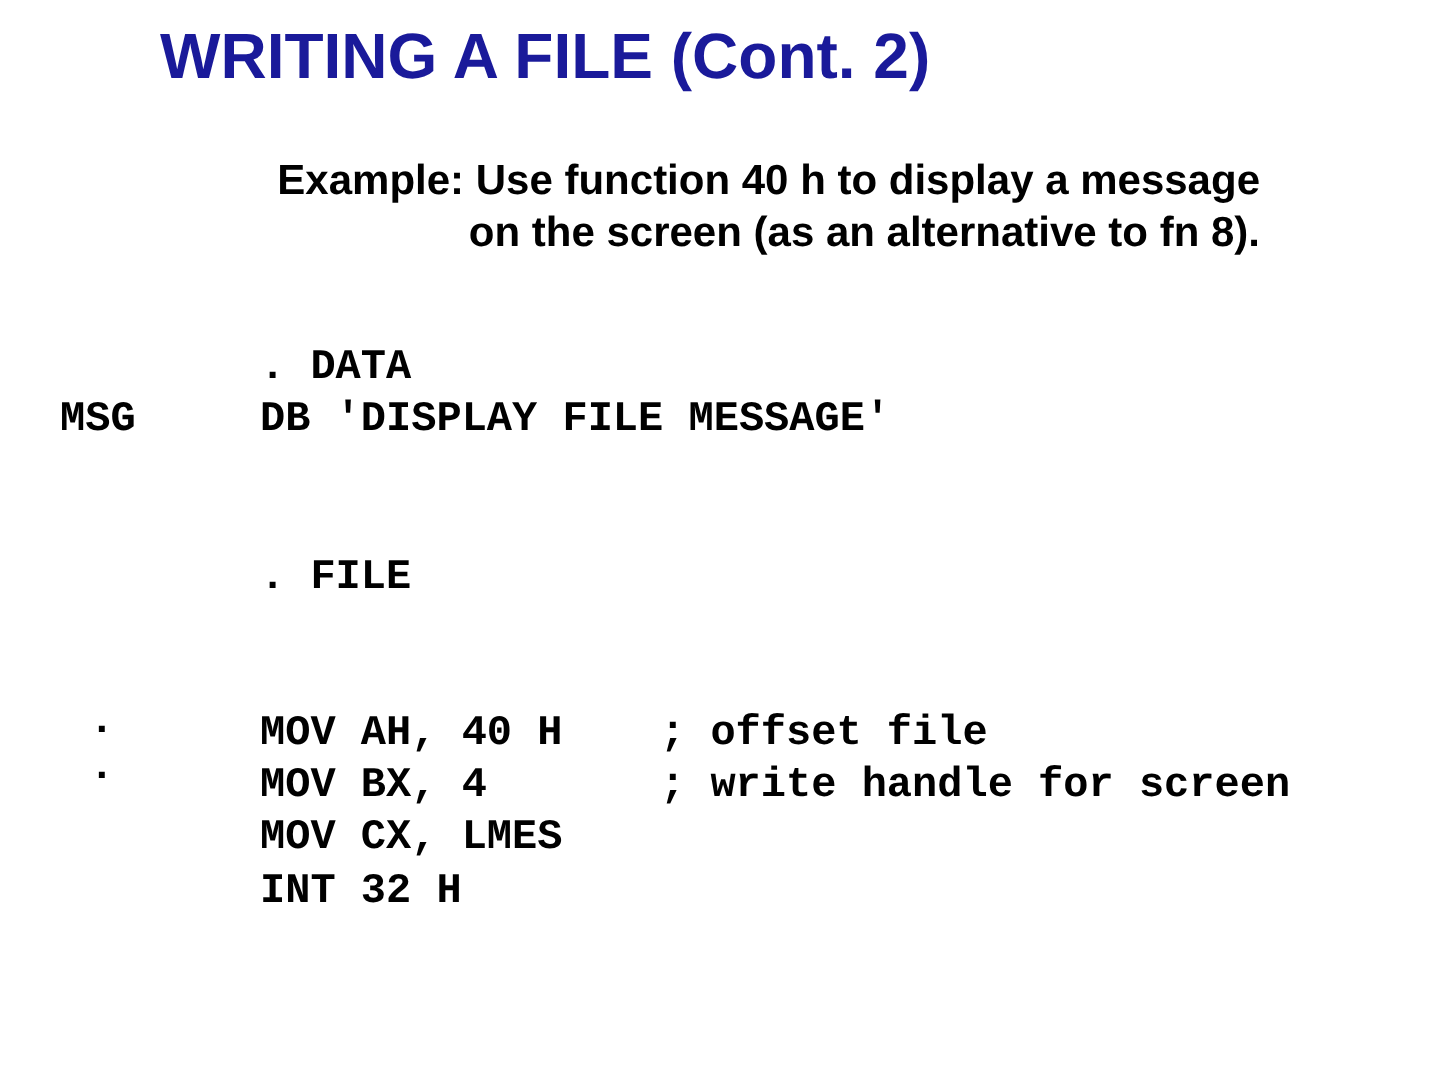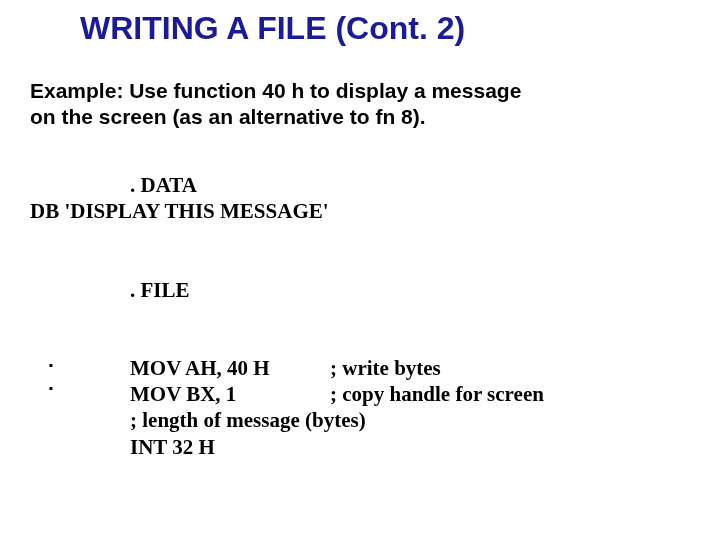--- a/index.html
+++ b/index.html
@@ -30,29 +30,30 @@
   }
   .example {
     position: absolute;
     top: 78px;
     left: 30px;
     width: 600px;
     font-size: 21px;
     font-weight: 700;
     line-height: 1.25;
     color: #000;
+    text-align: right;
   }
   .codeblock {
     position: absolute;
     top: 172px;
     left: 30px;
     font-size: 21px;
     font-weight: 700;
     line-height: 1.25;
-    font-family: Liberation Serif, serif;
+    font-family: Liberation Mono, monospace;
   }
   .row {
     display: flex;
     white-space: pre;
   }
   .col-label { width: 100px; }
   .col-instr { width: 210px; }
   .col-instr2 { width: 200px; }
   .col-cmt   { }
   .dots {
@@ -75,36 +76,37 @@
     <span>Example: Use function 40 h to display a message</span><br>
     <span>on the screen (as an alternative to fn 8).</span>
   </div>
 
   <div class="codeblock">
     <div class="row">
       <span class="col-label"> </span>
       <span class="col-instr">. DATA</span>
     </div>
     <div class="row">
-      <span class="col-instr" style="width:auto">DB 'DISPLAY THIS MESSAGE'</span>
+      <span class="col-label">MSG</span>
+      <span class="col-instr" style="width:auto">DB 'DISPLAY FILE MESSAGE'</span>
     </div>
 
     <div style="height:52px"></div>
 
     <div class="row">
       <span class="col-label"> </span>
       <span class="col-instr">. FILE</span>
     </div>
 
     <div style="height:52px"></div>
 
     <div id="code-lines">
-        <div class="row"><span class="col-label"> </span><span class="col-instr2">MOV AH, 40 H</span><span class="col-cmt">; write bytes</span></div>
-        <div class="row"><span class="col-label"> </span><span class="col-instr2">MOV BX, 1</span><span class="col-cmt">; copy handle for screen</span></div>
-        <div class="row"><span class="col-label"> </span><span class="col-cmt">; length of message (bytes)</span></div>
+        <div class="row"><span class="col-label"> </span><span class="col-instr2">MOV AH, 40 H</span><span class="col-cmt">; offset file</span></div>
+        <div class="row"><span class="col-label"> </span><span class="col-instr2">MOV BX, 4</span><span class="col-cmt">; write handle for screen</span></div>
+        <div class="row"><span class="col-label"> </span><span class="col-instr2">MOV CX, LMES</span></div>
         <div class="row"><span class="col-label"> </span><span class="col-instr2">INT 32 H</span></div>
       </div>
   </div>
 
   <div class="dots" style="white-space:pre">.
 .</div>
 
 </div>
 
 </body></html>

